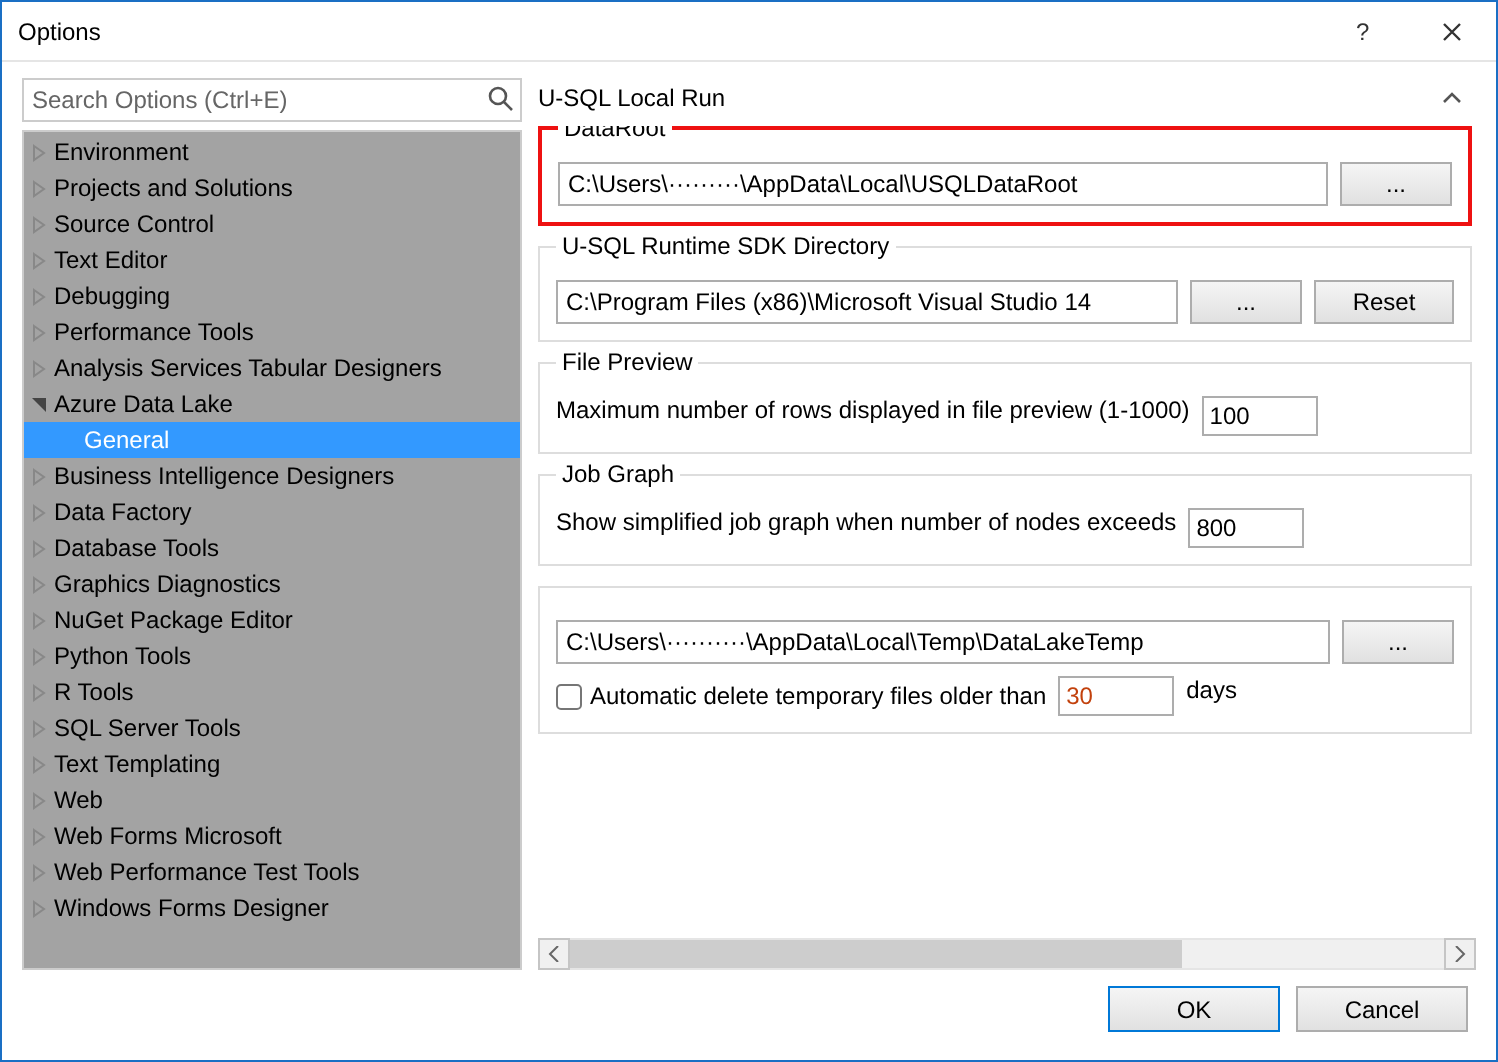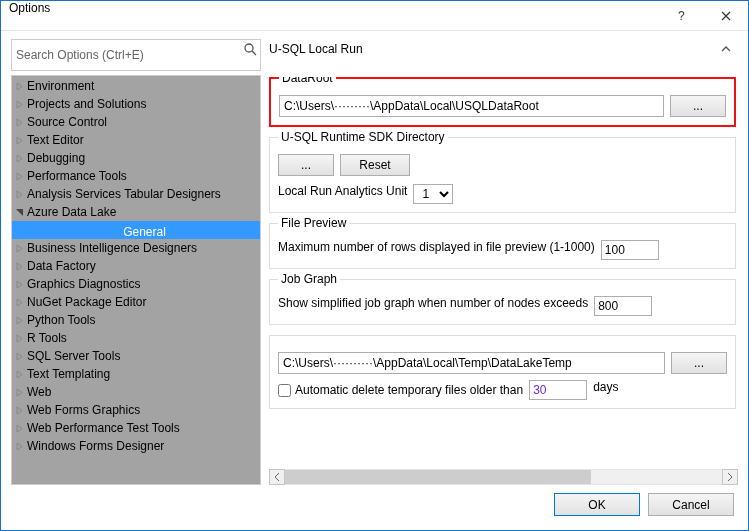--- a/index.html
+++ b/index.html
@@ -1,35 +1,35 @@
 <!DOCTYPE html>
 <html><head>
 <meta charset="utf-8">
 <style>
   * { box-sizing: border-box; font-family: "Segoe UI", Tahoma, sans-serif; font-size: 12px; }
   body { margin: 0; background: #fff; width: 749px; height: 531px; overflow: hidden; }
   .window { width: 749px; height: 531px; border: 1px solid #1a6fc4; display: flex; flex-direction: column; background:#fff;}
-  .titlebar { height: 30px; background: #fff; display: flex; align-items: flex-start; padding-left: 8px; border-bottom: 1px solid #e5e5e5; }
+  .titlebar { height: 30px; background: #fff; display: flex; align-items: center; padding-left: 8px; border-bottom: 1px solid #e5e5e5; }
   .titlebar .title { flex: 1; color:#000; }
   .titlebar .btn { width: 45px; height: 29px; display:flex; align-items:center; justify-content:center; color:#333; }
   .body { flex:1; display:flex; flex-direction:column; padding:8px 10px 4px 10px; overflow:hidden; }
   .content { flex:1; display:flex; gap:8px; overflow:hidden; }
   .leftcol { width: 250px; display:flex; flex-direction:column; }
   .search-wrap { position:relative; margin-bottom:4px; }
-  .search { width:100%; height:32px; border:1px solid #ccc; padding:2px 32px 2px 4px; color:#666; outline:none;}
+  .search { width:100%; height:22px; border:1px solid #ccc; padding:2px 32px 2px 4px; color:#666; outline:none;}
   .search::placeholder{color:#666;}
   .mag { position:absolute; right:4px; top:3px; color:#555; pointer-events:none;}
   .tree { flex:1; border:1px solid #ccc; overflow-y:auto; overflow-x:hidden; background:#a3a3a3; padding-top:1px;}
   .tnode { display:flex; align-items:center; height:18px; padding-left:2px; white-space:nowrap; cursor:default;}
   .tnode .tw { width:11px; height:11px; margin-right:2px; display:inline-flex; align-items:center; justify-content:center; color:#666;}
-  .tnode.indent1 { padding-left:17px;flex-direction:column; }
+  .tnode.indent1 { padding-left:17px; }
   .tnode.sel { background:#3399ff; color:#fff; }
   .tnode.sel .tw{color:#fff;}
   .rightcol { flex:1; display:flex; flex-direction:column; overflow:hidden; position:relative;}
-  .section-title { display:flex; align-items:center; height:20px; color:#000; margin-bottom:18px;}
+  .section-title { display:flex; align-items:center; height:20px; color:#000; margin-bottom:4px;}
   .section-title .st-text{ flex:1;}
   .chev { color:#555; padding-right:6px;}
   .groupbox { border:1px solid #ddd; padding:6px 8px 8px 8px; margin-bottom:10px; position:relative; }
   .groupbox.highlight { border:2px solid #e11; }
   .groupbox .legend { position:absolute; top:-8px; left:8px; background:#fff; padding:0 3px; color:#000; }
   .frow { display:flex; gap:6px; margin-top:4px; }
   .frow.topgap { margin-top:10px; }
   .tin { height:22px; border:1px solid #adadad; padding:1px 4px; background:#fff; outline:none; color:#000;}
   .btn3 { height:22px; min-width:56px; border:1px solid #adadad; background:linear-gradient(#f5f5f5,#e1e1e1); display:inline-flex; align-items:center; justify-content:center; padding:0 8px; cursor:default;}
   .sel-small { height:20px; width:40px; border:1px solid #adadad; background:#fff; padding-left:4px;}
@@ -160,20 +160,28 @@
                 </svg>
               </span>
               <span>Data Factory</span>
             </div>
             <div class="tnode">
               <span class="tw">
                 <svg width="9" height="9" viewBox="0 0 9 9">
                   <path d="M2 1 L7 4.5 L2 8 Z" fill="none" stroke="#888"></path>
                 </svg>
               </span>
+              <span>Database Tools</span>
+            </div>
+            <div class="tnode">
+              <span class="tw">
+                <svg width="9" height="9" viewBox="0 0 9 9">
+                  <path d="M2 1 L7 4.5 L2 8 Z" fill="none" stroke="#888"></path>
+                </svg>
+              </span>
               <span>Graphics Diagnostics</span>
             </div>
             <div class="tnode">
               <span class="tw">
                 <svg width="9" height="9" viewBox="0 0 9 9">
                   <path d="M2 1 L7 4.5 L2 8 Z" fill="none" stroke="#888"></path>
                 </svg>
               </span>
               <span>NuGet Package Editor</span>
             </div>
@@ -216,21 +224,21 @@
                 </svg>
               </span>
               <span>Web</span>
             </div>
             <div class="tnode">
               <span class="tw">
                 <svg width="9" height="9" viewBox="0 0 9 9">
                   <path d="M2 1 L7 4.5 L2 8 Z" fill="none" stroke="#888"></path>
                 </svg>
               </span>
-              <span>Web Forms Graphics</span>
+              <span>Web Forms Microsoft</span>
             </div>
             <div class="tnode">
               <span class="tw">
                 <svg width="9" height="9" viewBox="0 0 9 9">
                   <path d="M2 1 L7 4.5 L2 8 Z" fill="none" stroke="#888"></path>
                 </svg>
               </span>
               <span>Web Performance Test Tools</span>
             </div>
             <div class="tnode">
@@ -259,28 +267,23 @@
             <span class="legend">DataRoot</span>
             <div class="frow topgap">
               <input class="tin" style="flex: 1 1 0%;" value="C:\Users\·········\AppData\Local\USQLDataRoot">
               <div class="btn3">...</div>
             </div>
           </div>
 
           <div class="groupbox">
             <span class="legend">U-SQL Runtime SDK Directory</span>
             <div class="frow topgap">
+              <input class="tin" style="flex: 1 1 0%;" value="C:\Program Files (x86)\Microsoft Visual Studio 14">
               <div class="btn3">...</div>
               <div class="btn3" style="min-width:70px">Reset</div>
-            </div>
-            <div class="frow" style="margin-top:8px">
-              <span>Local Run Analytics Unit</span>
-              <select class="sel-small">
-                <option>1</option>
-              </select>
             </div>
           </div>
 
           <div class="groupbox">
             <span class="legend">File Preview</span>
             <div class="frow topgap">
               <span>Maximum number of rows displayed in file preview (1-1000)</span>
               <input class="num-small" value="100" style="">
             </div>
           </div>
@@ -296,21 +299,21 @@
           <div class="groupbox">
             <div class="frow topgap">
               <input class="tin" style="flex: 1 1 0%;" value="C:\Users\··········\AppData\Local\Temp\DataLakeTemp">
               <div class="btn3">...</div>
             </div>
             <div class="frow" style="margin-top:6px">
               <label class="checklabel">
                 <input type="checkbox" style="">
                 <span>Automatic delete temporary files older than</span>
               </label>
-              <input class="num-small" style="color: #6d28d9;" disabled="" value="30">
+              <input class="num-small" style="color: #c2410c;" disabled="" value="30">
               <span>days</span>
             </div>
           </div>
 
         </div>
 
         <div class="hscroll">
           <div class="arrow">
               <svg width="6" height="8">
                 <path d="M5 0 L1 4 L5 8" stroke="#666" fill="none"></path>

